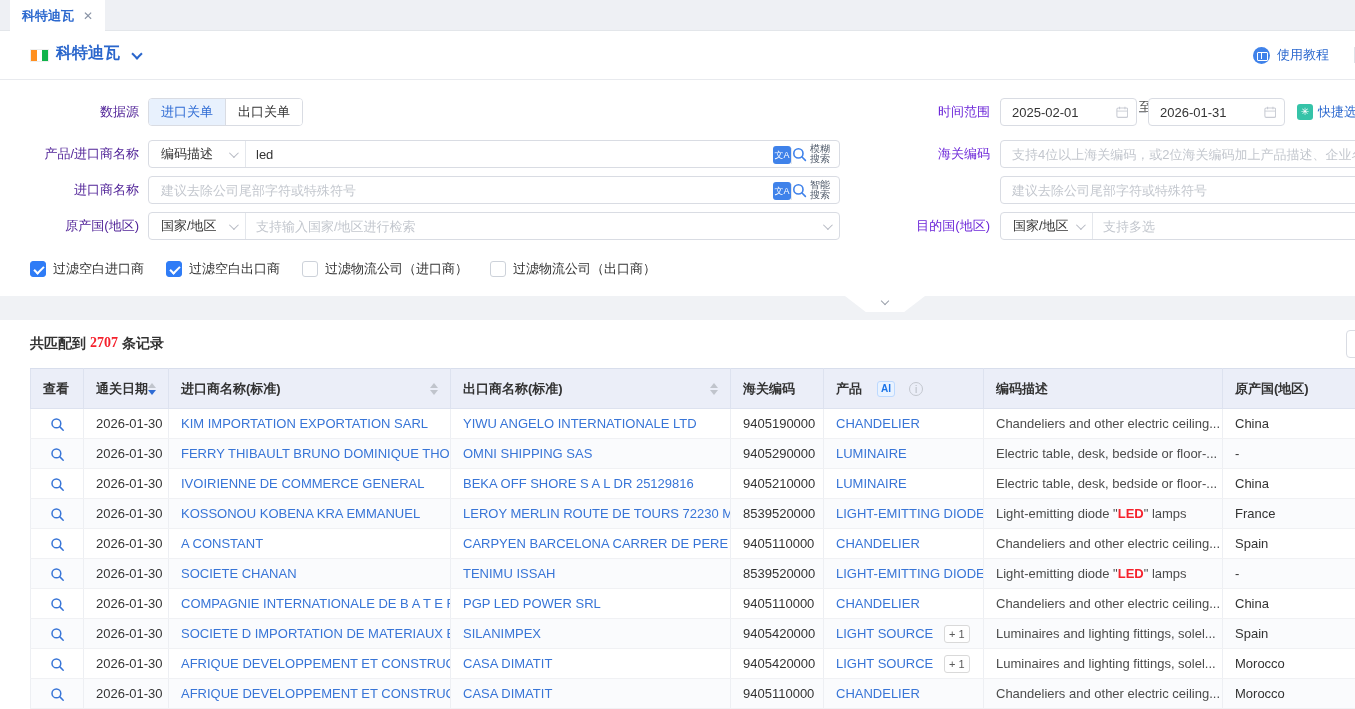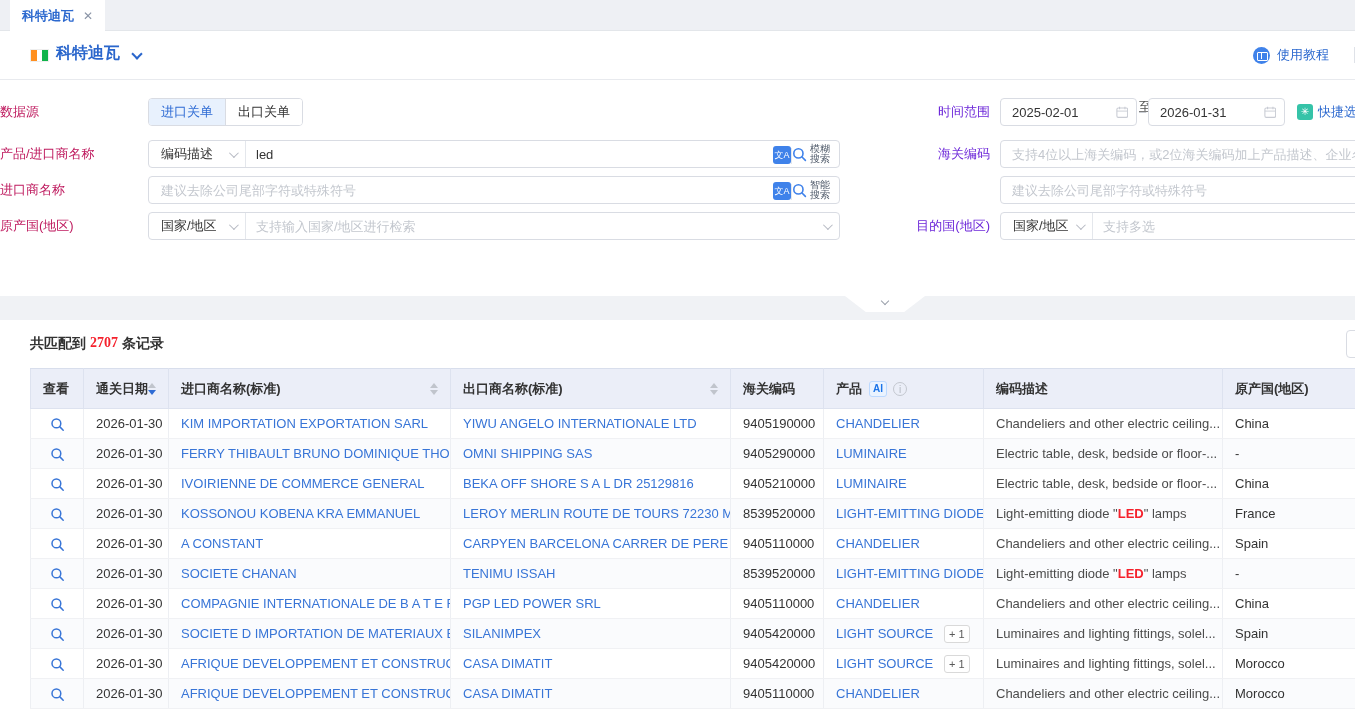--- a/index.html
+++ b/index.html
@@ -24,21 +24,21 @@
   .tutorial { position:absolute; right:26px; top:15px; display:flex; align-items:center; gap:7px; cursor:pointer; }
   .tutorial-icon { width:17px; height:17px; border-radius:50%; background:#3f82ea; position:relative; }
   .tutorial-icon::before { content:""; position:absolute; left:4px; top:5px; width:9px; height:7px; border:1px solid #fff; border-radius:1px; }
   .tutorial-icon::after { content:""; position:absolute; left:8px; top:5px; width:0; height:7px; border-left:1px solid #fff; }
   .tutorial-label { font-size:13px; color:#2c69cf; }
   .head-divider { position:absolute; right:0px; top:16px; height:16px; border-left:1px solid #dfe2e8; }
 
   
   .filter-panel { position:absolute; top:80px; left:0; width:100%; height:216px; background:#fff; }
   .frow { position:absolute; left:0; width:100%; height:28px; }
-  .flabel { position:absolute; left:0; top:0; width:139px; text-align:left; font-size:13px; color:#be185d; line-height:28px; }
+  .flabel { position:absolute; left:0; top:0; width:139px; text-align:right; font-size:13px; color:#4c1d95; line-height:28px; }
   .flabel-r { position:absolute; left:850px; top:0; width:140px; text-align:right; font-size:13px; color:#6d28d9; line-height:28px; }
 
   .update-range { position:absolute; left:1000px; top:2px; font-size:13px; color:#555; white-space:nowrap;margin-top:16px; }
   .update-range b { color:#fa8616; font-weight:700; }
 
   .segmented { position:absolute; left:148px; top:0; height:28px; display:flex; border:1px solid #d9dce3; border-radius:4px; overflow:hidden; background:#fff; }
   .seg-opt { padding:0 12px; line-height:26px; font-size:13px; color:#333; cursor:pointer; background:#fff; }
   .seg-opt.active { background:#e8f1fd; color:#2e6bd4; }
   .seg-opt + .seg-opt { border-left:1px solid #d9dce3; }
 
@@ -243,20 +243,38 @@
       <span class="flabel-r">目的国(地区)</span>
       <div class="rcompound">
         <span class="cselect">
           <span class="txt">国家/地区</span>
           <span class="caret"></span>
         </span>
         <input class="cinput" placeholder="支持多选" style="">
       </div>
     </div>
 
+    <div class="checkbox-row">
+      <span class="chk-item">
+        <span class="chk checked"></span>
+        <span class="chk-label">过滤空白进口商</span>
+      </span>
+      <span class="chk-item">
+        <span class="chk checked"></span>
+        <span class="chk-label">过滤空白出口商</span>
+      </span>
+      <span class="chk-item">
+        <span class="chk"></span>
+        <span class="chk-label">过滤物流公司（进口商）</span>
+      </span>
+      <span class="chk-item">
+        <span class="chk"></span>
+        <span class="chk-label">过滤物流公司（出口商）</span>
+      </span>
+    </div>
   </div>
 
   <div class="collapse-handle">
     <span class="chev"></span>
   </div>
 
   <div class="results">
     <div class="count-line">
       <span>共匹配到</span>
       <span class="count-num">2707</span>
@@ -300,21 +318,21 @@
             <span class="th-flex">
               <span>出口商名称(标准)</span>
               <span class="sorter">
                   <span class="tri-up"></span>
                   <span class="tri-down"></span>
                 </span>
             </span>
           </th>
           <th>海关编码</th>
           <th>
-            <span class="th-inline" style="gap:0;">
+            <span class="th-inline" style="gap:8px;">
               <span>产品</span>
               <span class="ai-badge">AI</span>
               <i class="info-icon"></i>
             </span>
           </th>
           <th>编码描述</th>
           <th>原产国(地区)</th>
         </tr>
       </thead>
       <tbody id="tbody">

